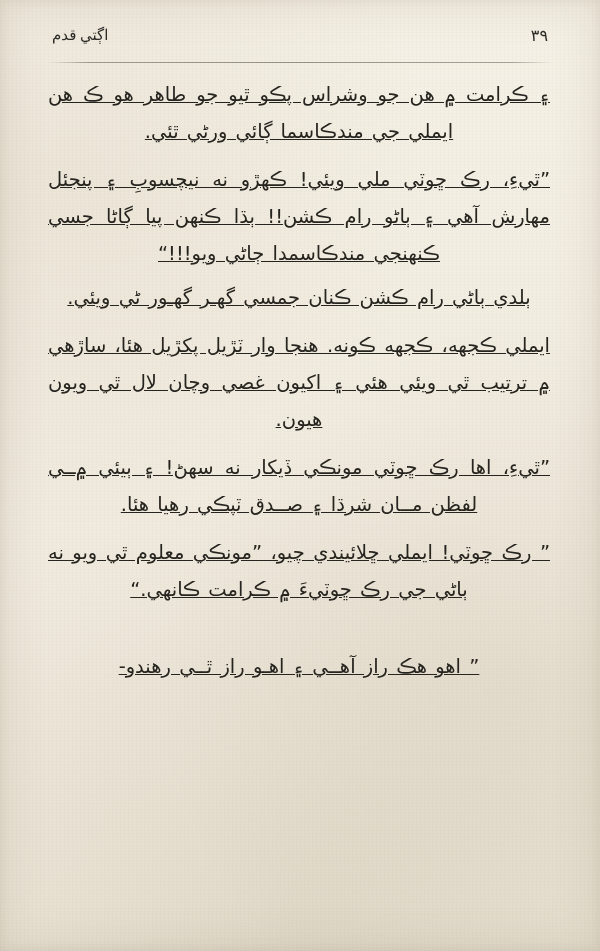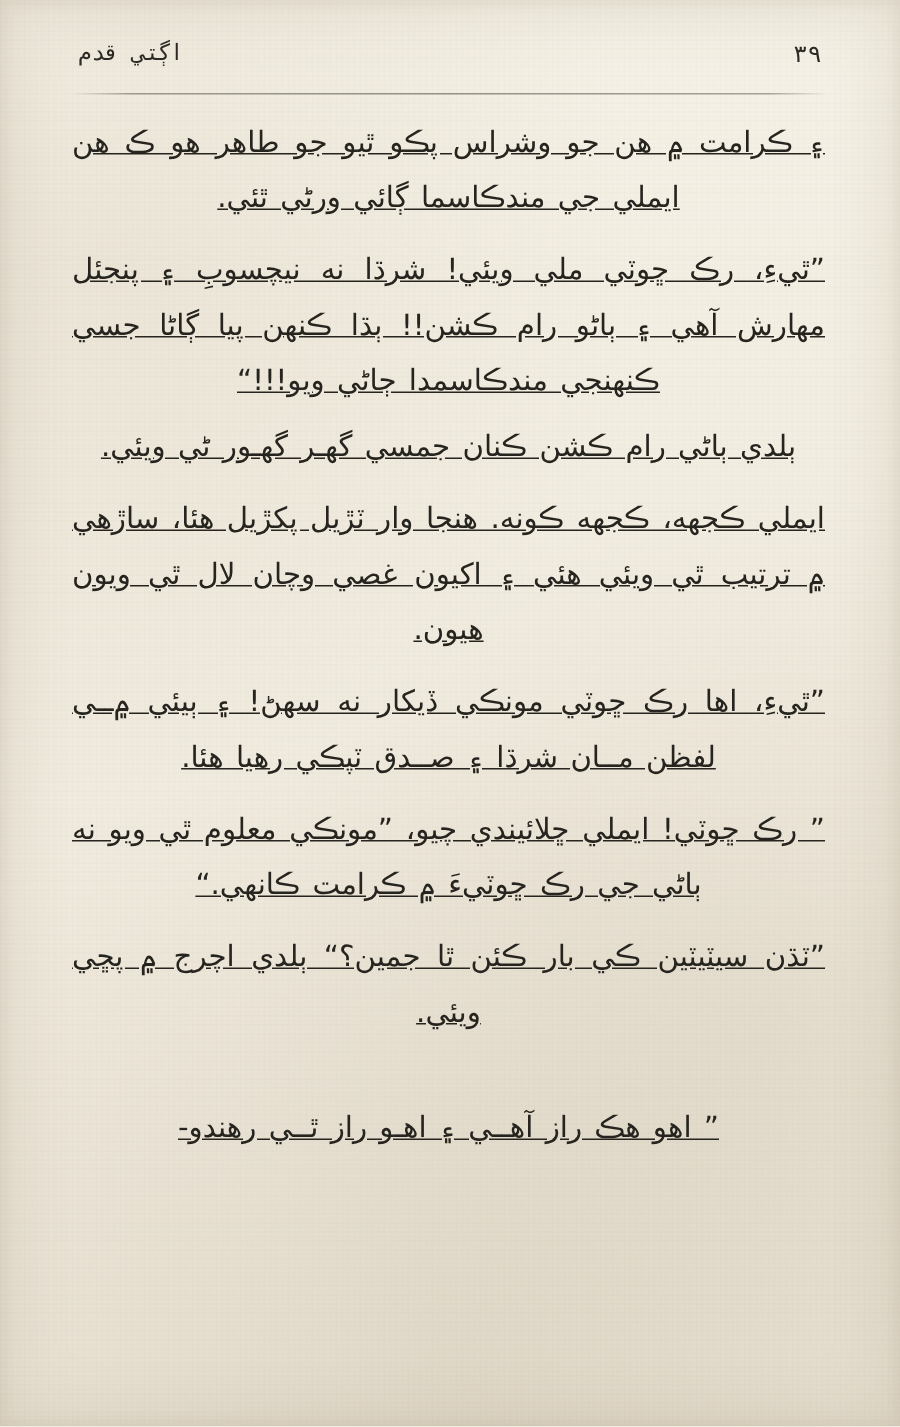--- a/index.html
+++ b/index.html
@@ -47,21 +47,21 @@
     right: 52px;
     left: 52px;
     height: 30px;
     display: flex;
     align-items: flex-start;
     justify-content: space-between;
     direction: rtl;
   }
   .header .book-title,
   .header .folio {
-    font-family: Liberation Mono, monospace;
+    font-family: Liberation Serif, serif;
     font-size: 15px;
     color: #2b2a26;
     letter-spacing: 0.5px;
     white-space: nowrap;
     filter: blur(0.15px);
   }
   .header .book-title { font-size: 15px; }
   .header .folio { font-size: 16px; text-align: center; }
 
   .rule {
@@ -105,24 +105,23 @@
 
   <div class="header">
     <span class="folio">٣٩</span>
     <span class="book-title">اڳتي قدم</span>
   </div>
 
   <div class="rule"></div>
 
   <div class="body-text">
     <p class="para">۽ ڪرامت ۾ هن جو وشراس پڪو ٿيو جو طاهر هو ڪ هن ايملي جي مندڪاسما ڳائي ورڻي ٿئي.</p>
-    <p class="para tight">”ٿيءِ، رڪ ڇوٽي ملي ويئي! شرڌا نه نيچسوبِ ۽ پنجئل مهارش آهي ۽ ٻاڻو رام ڪشن!! ٻڌا ڪنهن پيا ڳاڻا جسي ڪنهنجي مندڪاسمدا ڄاڻي ويو!!!“</p>
+    <p class="para tight">”ٿيءِ، رڪ ڇوٽي ملي ويئي! ڪهڙو نه نيچسوبِ ۽ پنجئل مهارش آهي ۽ ٻاڻو رام ڪشن!! ٻڌا ڪنهن پيا ڳاڻا جسي ڪنهنجي مندڪاسمدا ڄاڻي ويو!!!“</p>
     <p class="para">ٻلدي ٻاڻي رام ڪشن ڪنان جمسي گهـر گهـور ڻي ويئي.</p>
     <p class="para">ايملي ڪجهه، ڪجهه ڪونه. هنجا وار ٽڙيل پکڙيل هئا، ساڙهي ۾ ترتيب ٿي ويئي هئي ۽ اکيون غصي وچان لال ٿي ويون هيون.</p>
     <p class="para">”ٿيءِ، اها رڪ ڇوٽي مونڪي ڏيکار نه سهڻ! ۽ ٻيئي ۾ــي لفظن مــان شرڌا ۽ صــدق ٽپڪي رهيا هئا.</p>
     <p class="para">” رڪ ڇوٽي! ايملي ڇلائيندي چيو، ”مونڪي معلوم ٿي ويو نه ٻاڻي جي رڪ ڇوٽيءَ ۾ ڪرامت ڪانهي.“</p>
-    <p class="para">”ٽڌن سيٽيٽين ڪي بار ڪئن ٿا جمين؟“ ٻلدي اچرج ۾ پڇي ويئي.</p>
     <p class="para">” اهو هڪ راز آهــي ۽ اهـو راز ٿــي رهندو-</p>
   </div>
 
   <div class="grain"></div>
   <div class="edge-shade"></div>
 </div>
 
 </body></html>

